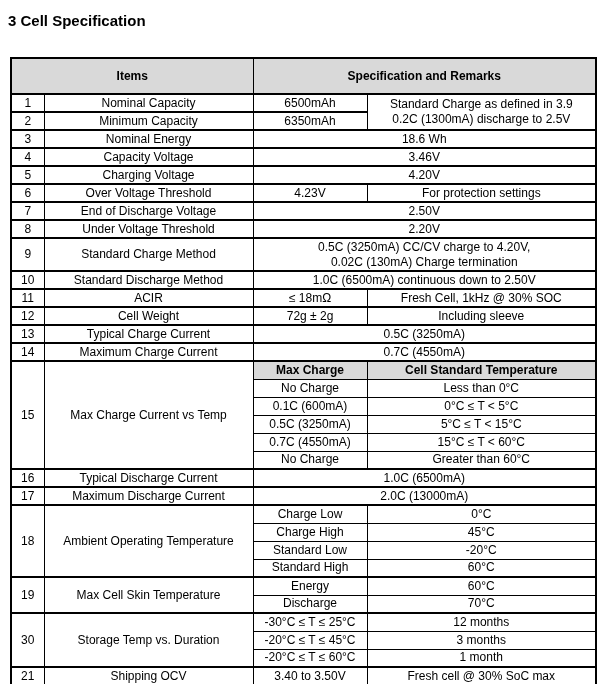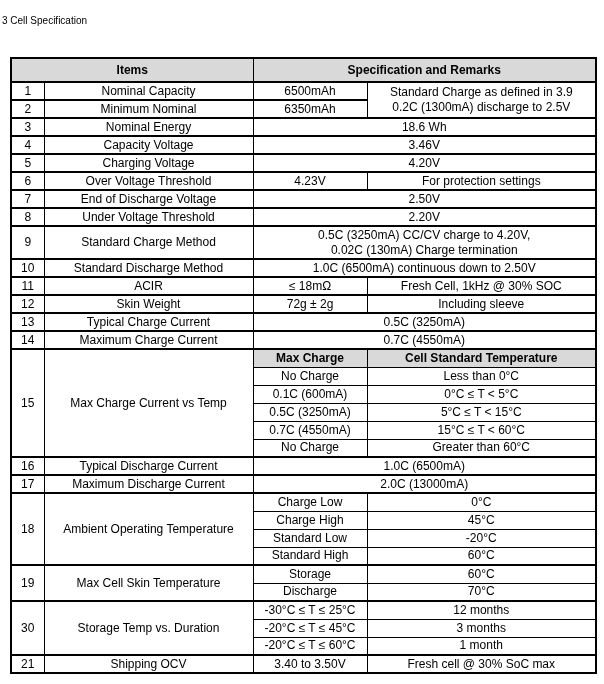--- a/index.html
+++ b/index.html
@@ -5,23 +5,23 @@
   html, body {
     margin: 0;
     padding: 0;
     background: #ffffff;
     width: 604px;
     height: 684px;
     font-family: "Liberation Sans", sans-serif;
     color: #000000;
   }
   .page-title {
-    font-size: 10px;
-    font-weight: normal;
-    margin: 12px 0 0 2px;
+    font-size: 15px;
+    font-weight: bold;
+    margin: 12px 0 0 8px;
     line-height: 17px;
   }
   table.spec-table {
     border-collapse: collapse;
     table-layout: fixed;
     width: 585px;
     margin: 28px 0 0 10px;
     border: 2px solid #000000;
     font-size: 12px;
   }
@@ -29,21 +29,21 @@
     border: 1px solid #000000;
     text-align: center;
     vertical-align: middle;
     padding: 0 2px;
     line-height: 15px;
     overflow: hidden;
   }
   
   tr.main > td { border-top-width: 2px; }
   tr { height: 18px; }
-  tr.hdr { height: 24px; }
+  tr.hdr { height: 36px; }
   tr.tall { height: 33px; }
   td.gray {
     background: #D9D9D9;
     font-weight: bold;
   }
   td.num {
     text-align: right;
     padding-right: 5px;
   }
   td.left {
@@ -76,21 +76,21 @@
     <td>Nominal Capacity</td>
     <td>6500mAh</td>
     <td class="left remark-2line" rowspan="2">
       <div>Standard Charge as defined in 3.9</div>
       <div>0.2C (1300mA) discharge to 2.5V</div>
     </td>
   </tr>
 
   <tr class="main">
     <td class="num">2</td>
-    <td>Minimum Nominal</td>
+    <td>Minimum Capacity</td>
     <td>6350mAh</td>
   </tr>
 
   <tr class="main">
     <td class="num">3</td>
     <td>Nominal Energy</td>
     <td colspan="2">18.6 Wh</td>
   </tr>
 
   <tr class="main">
@@ -141,21 +141,21 @@
 
   <tr class="main">
     <td class="num">11</td>
     <td>ACIR</td>
     <td>≤ 18mΩ</td>
     <td class="left">Fresh Cell, 1kHz @ 30% SOC</td>
   </tr>
 
   <tr class="main">
     <td class="num">12</td>
-    <td>Skin Weight</td>
+    <td>Cell Weight</td>
     <td>72g ± 2g</td>
     <td class="left">Including sleeve</td>
   </tr>
 
   <tr class="main">
     <td class="num">13</td>
     <td>Typical Charge Current</td>
     <td colspan="2">0.5C (3250mA)</td>
   </tr>
 
@@ -219,21 +219,21 @@
     <td class="left">-20°C</td>
   </tr>
   <tr>
     <td>Standard High</td>
     <td class="left">60°C</td>
   </tr>
 
   <tr class="main">
     <td class="num" rowspan="2">19</td>
     <td rowspan="2">Max Cell Skin Temperature</td>
-    <td>Storage</td>
+    <td>Energy</td>
     <td class="left">60°C</td>
   </tr>
   <tr>
     <td>Discharge</td>
     <td class="left">70°C</td>
   </tr>
 
   <tr class="main">
     <td class="num" rowspan="3">30</td>
     <td rowspan="3">Storage Temp vs. Duration</td>

